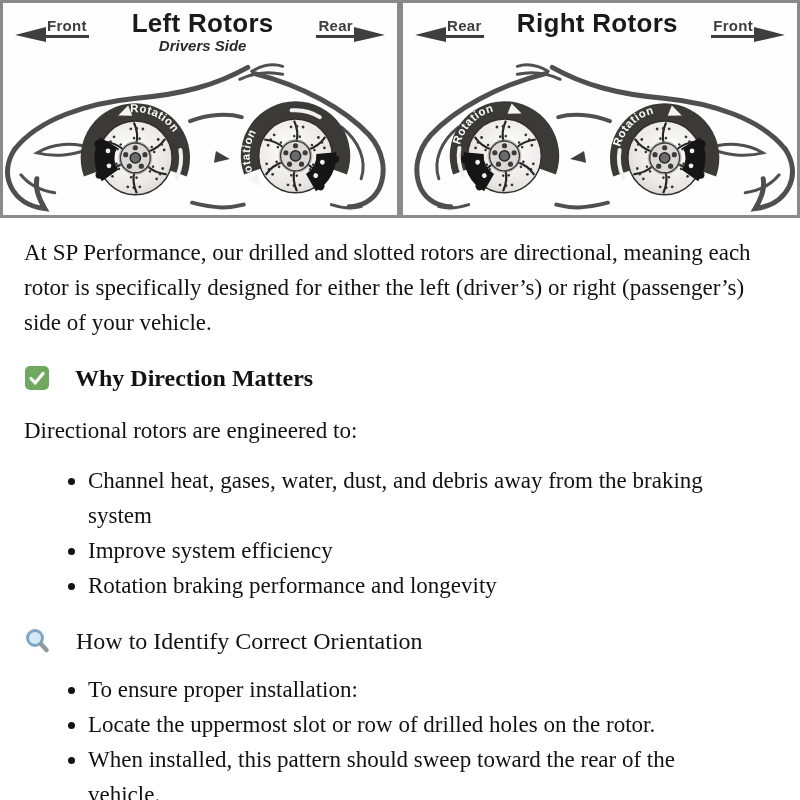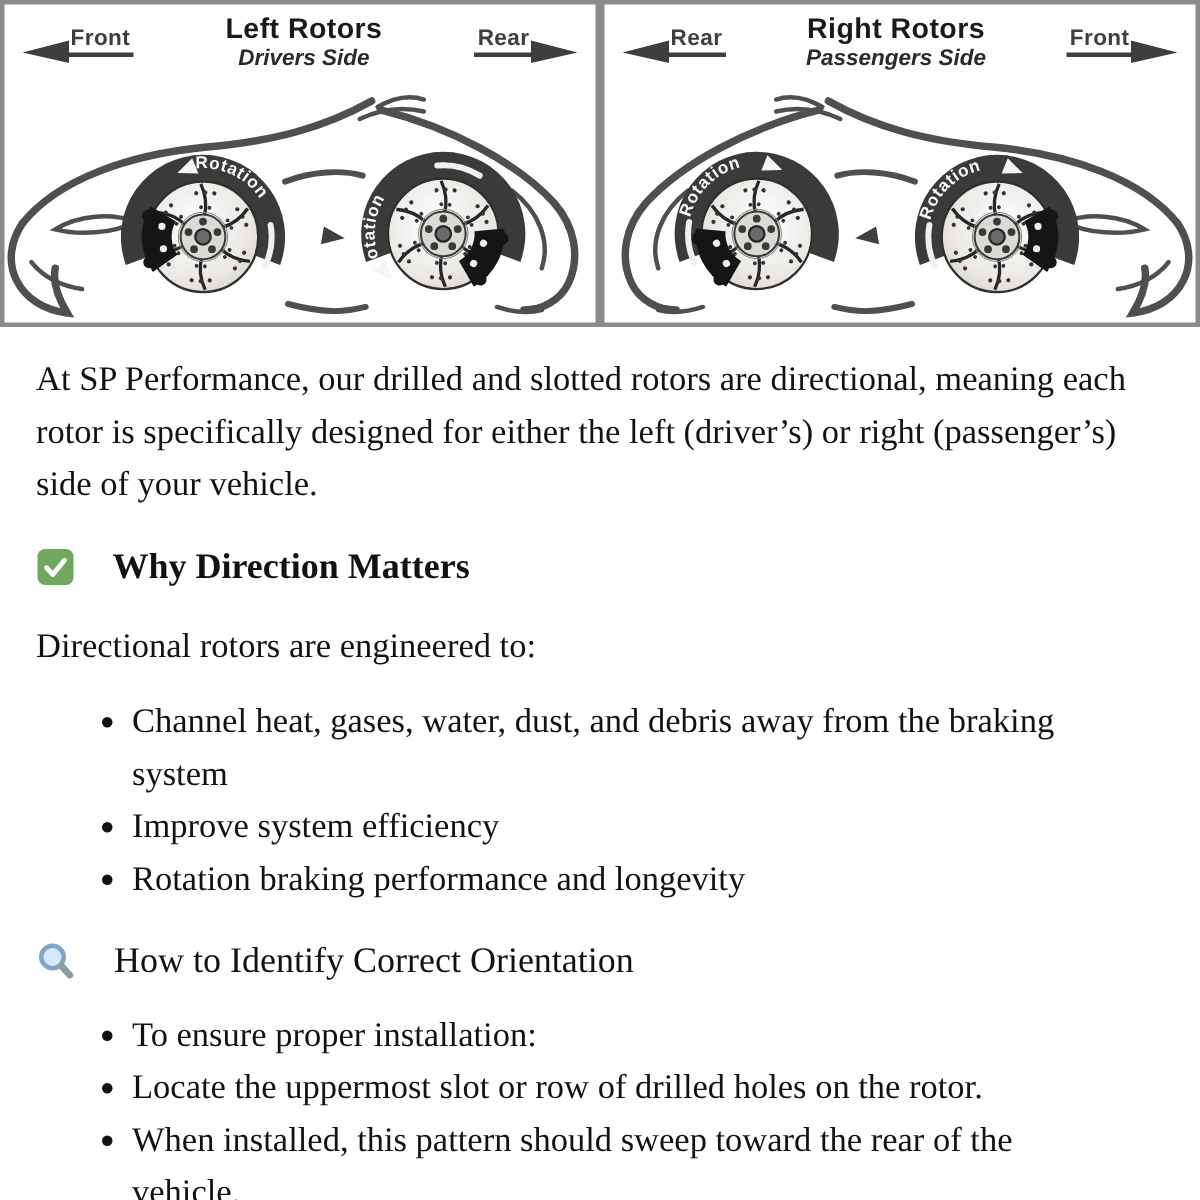--- a/index.html
+++ b/index.html
@@ -12,21 +12,21 @@
          background:#fefefe;position:relative;font-family:"Liberation Sans","DejaVu Sans",sans-serif;}
   .panel-header{display:flex;align-items:flex-start;justify-content:space-between;
                 padding:7px 12px 0 12px;}
   .dir{display:flex;align-items:flex-start;margin-top:7px;}
   .dir-text{font-weight:bold;font-size:15px;color:#3e3e3e;border-bottom:3px solid #3e3e3e;
             padding:0 2px 1px 2px;letter-spacing:.3px;}
   .dir svg{display:block;margin-top:9px;}
   .dir.left svg{margin-right:-2px;}
   .dir.right svg{margin-left:-2px;}
   .panel-title-block{flex:1;text-align:center;line-height:1.05;}
-  .panel-title{font-size:19px;font-weight:bold;color:#1a1a1a;letter-spacing:.3px;}
+  .panel-title{font-size:26px;font-weight:bold;color:#1a1a1a;letter-spacing:.3px;}
   .panel-subtitle{font-size:15px;font-weight:bold;font-style:italic;color:#2a2a2a;margin-top:1px;}
   .car-svg{position:absolute;left:0;bottom:0;width:100%;height:158px;display:block;}
 
   
   .content{padding:0 34px 0 24px;}
   p.intro{font-size:23px;line-height:35px;margin:17px 0 0 0;max-width:736px;}
   .h-sec{display:flex;align-items:center;gap:25px;font-size:24px;margin:23px 0 0 0;}
   .h-sec .h-text{line-height:30px;}
   .h-bold .h-text{font-weight:bold;}
   .h-normal .h-text{font-weight:normal;}
@@ -175,21 +175,20 @@
     <div class="panel">
       <div class="panel-header">
         <div class="dir left">
           <svg width="32" height="18" viewBox="0 0 32 18">
             <polygon points="0,9 31,1 31,16" fill="#3e3e3e"></polygon>
           </svg>
           <span class="dir-text">Rear</span>
         </div>
         <div class="panel-title-block">
           <div class="panel-title">Right Rotors</div>
-          <div class="panel-subtitle">Passengers Side</div>
         </div>
         <div class="dir right">
           <span class="dir-text">Front</span>
           <svg width="32" height="18" viewBox="0 0 32 18">
             <polygon points="1,1 32,9 1,16" fill="#3e3e3e"></polygon>
           </svg>
         </div>
       </div>
 
       <svg class="car-svg" viewBox="0 0 396 158">

